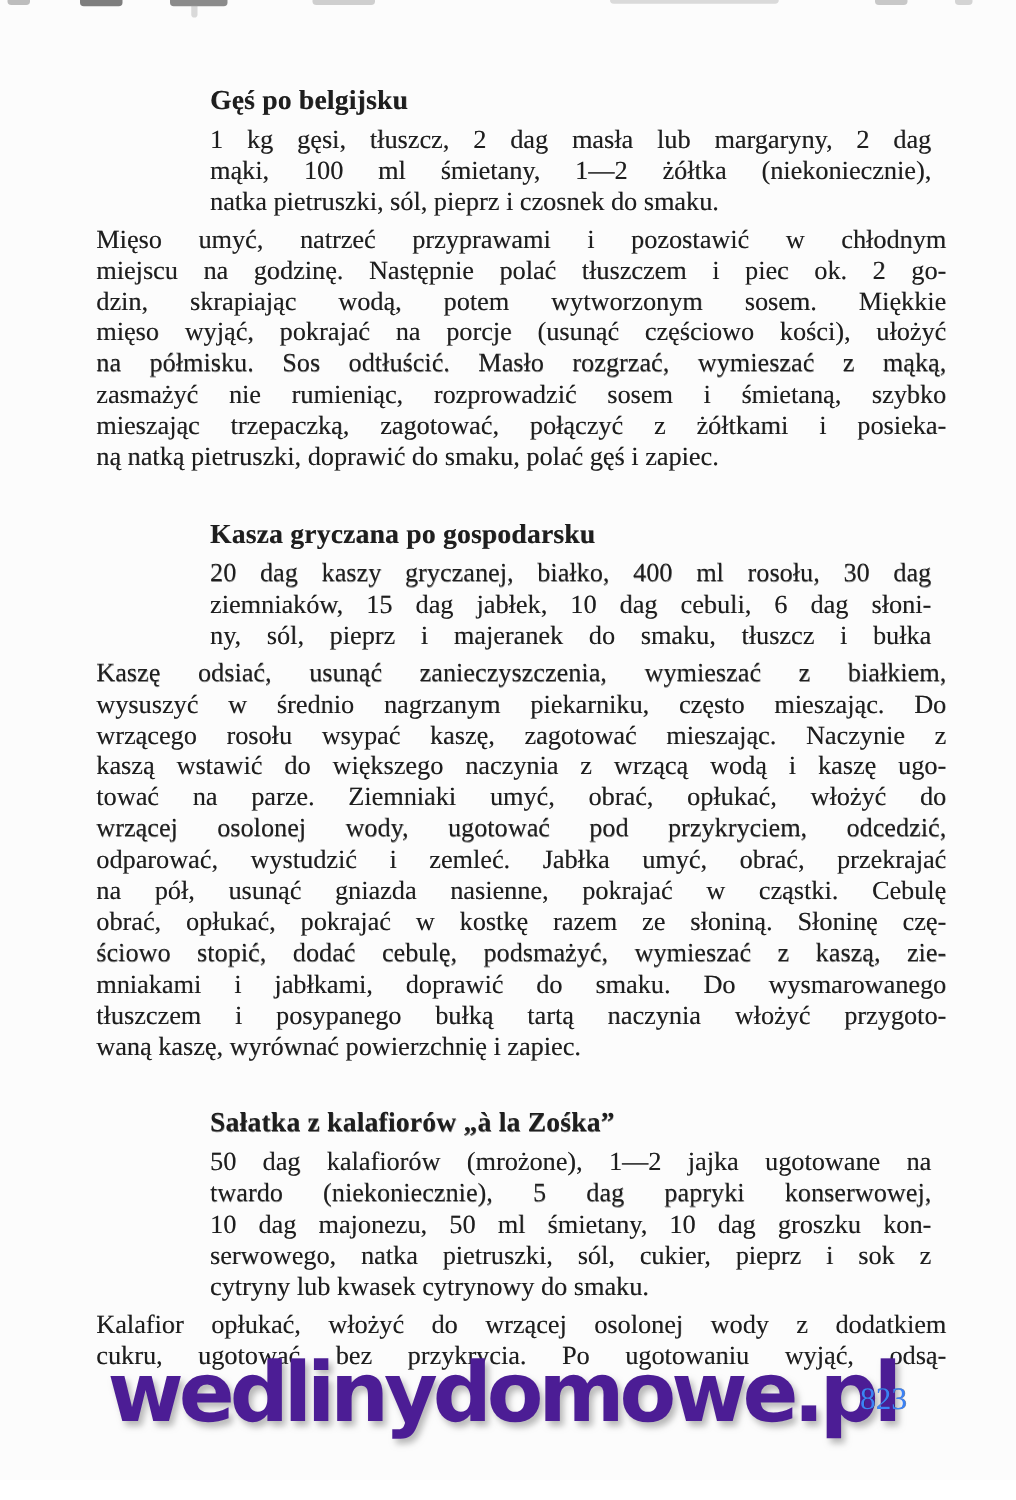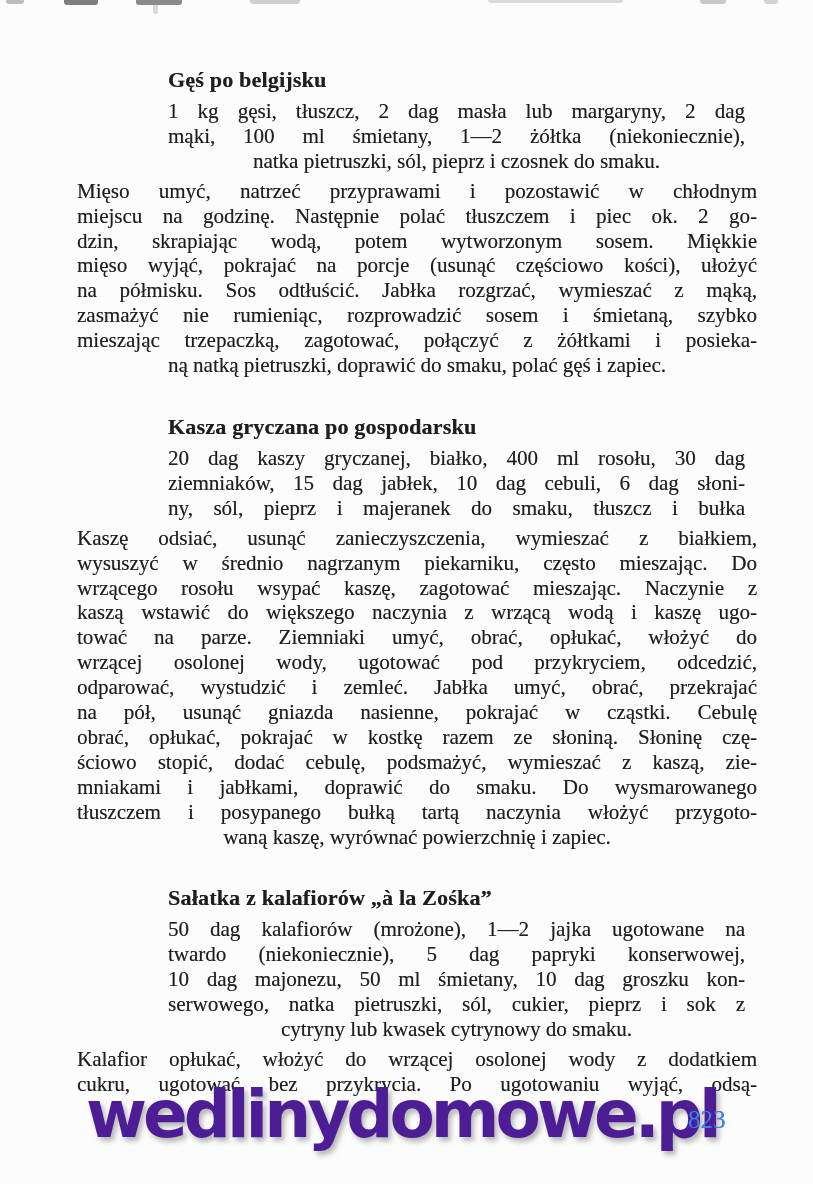--- a/index.html
+++ b/index.html
@@ -36,21 +36,21 @@
   }
   .method { width: 680px; margin-bottom: 0; margin-left: 12px; }
   .ln {
     font-size: 21px;
     line-height: 24.9px;
     white-space: normal;
     text-align: justify;
     text-align-last: justify;
     text-shadow: 0.25px 0.25px 0.35px rgba(25,25,25,0.5);
   }
-  .ln.is-last { text-align: center; text-align-last: auto; }
+  .ln.is-last { text-align: left; text-align-last: auto; }
   .watermark {
     position: absolute;
     left: 86px;
     top: 1076px;
     font-family: "DejaVu Sans", sans-serif;
     font-weight: bold;
     font-size: 66px;
     letter-spacing: -4px;
     color: #4c1d95;
     text-shadow: 3px 4px 5px rgba(128,128,128,0.55);
@@ -94,21 +94,21 @@
       <div class="ingredients">
         <div class="ln">1 kg gęsi, tłuszcz, 2 dag masła lub margaryny, 2 dag</div>
         <div class="ln">mąki, 100 ml śmietany, 1—2 żółtka (niekoniecznie),</div>
         <div class="ln is-last">natka pietruszki, sól, pieprz i czosnek do smaku.</div>
       </div>
       <div class="method">
         <div class="ln">Mięso umyć, natrzeć przyprawami i pozostawić w chłodnym</div>
         <div class="ln">miejscu na godzinę. Następnie polać tłuszczem i piec ok. 2 go-</div>
         <div class="ln">dzin, skrapiając wodą, potem wytworzonym sosem. Miękkie</div>
         <div class="ln">mięso wyjąć, pokrajać na porcje (usunąć częściowo kości), ułożyć</div>
-        <div class="ln">na półmisku. Sos odtłuścić. Jabłka rozgrzać, wymieszać z mąką,</div>
+        <div class="ln">na półmisku. Sos odtłuścić. Masło rozgrzać, wymieszać z mąką,</div>
         <div class="ln">zasmażyć nie rumieniąc, rozprowadzić sosem i śmietaną, szybko</div>
         <div class="ln">mieszając trzepaczką, zagotować, połączyć z żółtkami i posieka-</div>
         <div class="ln is-last">ną natką pietruszki, doprawić do smaku, polać gęś i zapiec.</div>
       </div>
     </div>
 
     <div>
       <div class="recipe-title gap-above">Kasza gryczana po gospodarsku</div>
       <div class="ingredients">
         <div class="ln">20 dag kaszy gryczanej, białko, 400 ml rosołu, 30 dag</div>

